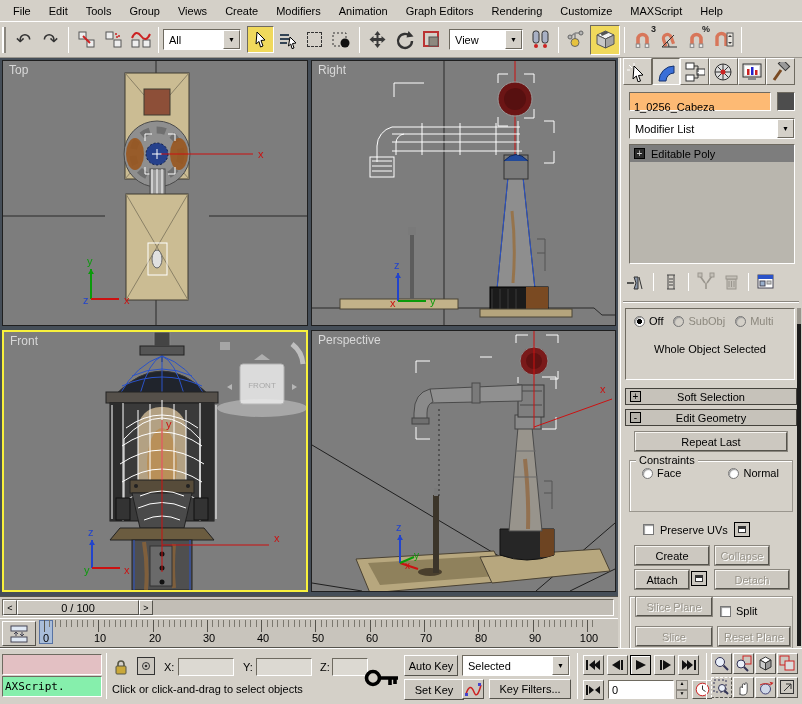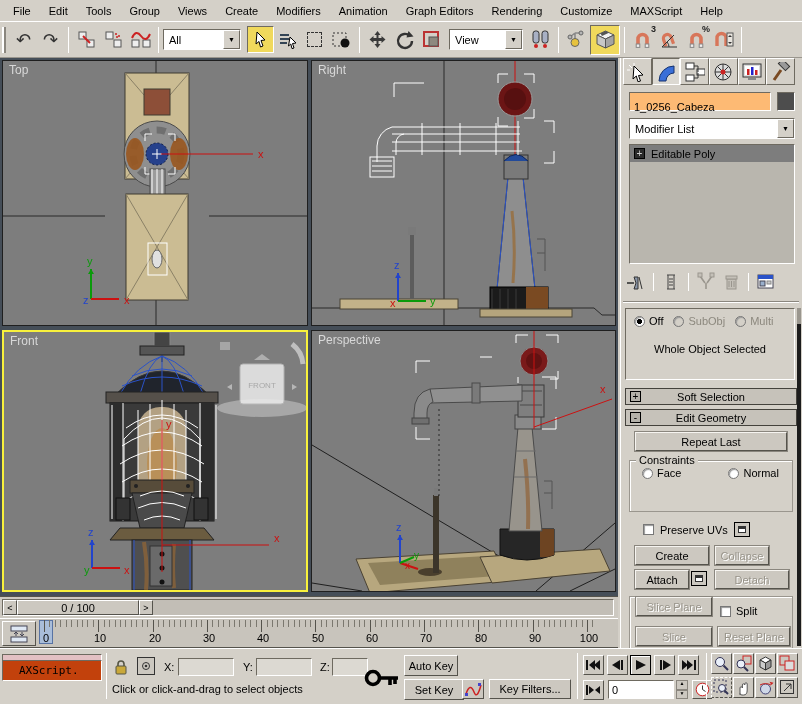--- a/index.html
+++ b/index.html
@@ -96,23 +96,23 @@
         background:repeating-linear-gradient(90deg,#55534c 0 1px,transparent 1px 54.3px); }
   .ticklbl{ position:absolute; top:13px; transform:translateX(-50%); font-size:11px; }
   .tslider0{ position:absolute; left:39px; top:1px; width:14px; height:24px; background:#a9bdd9;
         border:1px solid #5873a3; }
 
   
   .statusbar{ position:absolute; left:0; top:648px; width:802px; height:56px; background:#d4d0c8;
         border-top:1px solid #fff; }
   .pinkbox{ position:absolute; left:2px; top:5px; width:100px; height:21px; background:#e3c0c3;
         border:1px solid; border-color:#6e6a60 #fff #fff #6e6a60; }
-  .whitebox{ position:absolute; left:2px; top:11px; width:100px; height:21px; background:#c2410c;
+  .whitebox{ position:absolute; left:2px; top:27px; width:100px; height:21px; background:#86efac;
         border:1px solid; border-color:#6e6a60 #fff #fff #6e6a60;
-        font-family:"DejaVu Sans Mono",monospace; font-size:11px; padding:3px 16px; white-space:nowrap; overflow:hidden;}
+        font-family:"DejaVu Sans Mono",monospace; font-size:11px; padding:3px 2px; white-space:nowrap; overflow:hidden;}
   .sbvsep{ position:absolute; top:4px; width:1px; height:46px; background:#8a867e; border-right:1px solid #fff; }
   .coordlbl{ position:absolute; top:12px; }
   .coordfield{ position:absolute; top:9px; height:18px; background:#dcd9d2; border:1px solid;
         border-color:#6e6a60 #fff #fff #6e6a60; width:56px; font:inherit; padding:0 2px;}
   .prompt{ position:absolute; left:112px; top:34px; }
   .sbtn{ position:absolute; background:#ccc8c0; border:1px solid; border-color:#fff #55534c #55534c #fff;
         display:flex; align-items:center; justify-content:center; }
   .playbtn{ width:21px; height:20px; }
   .navbtn{ width:21px; height:21px; }
   .framefield{ position:absolute; left:608px; top:31px; width:66px; height:19px; background:#fff;
@@ -731,20 +731,24 @@
 
     <div class="prompt">Click or click-and-drag to select objects</div>
 
     <div class="sbtn" style="left:404px;top:6px;width:54px;height:21px">
         <span>Auto Key</span>
       </div>
     <div class="sbtn" style="left:404px;top:30px;width:60px;height:21px">
         <span>Set Key</span>
       </div>
 
+    <div class="dd" style="position:absolute;left:462px;top:6px;width:108px">
+      <span class="ddtxt">Selected</span>
+      <span class="ddarrow">▼</span>
+    </div>
     <div class="sbtn" style="left:462px;top:30px;width:22px;height:20px">
       <svg width="18" height="16">
           <path d="M2 13 q4 -12 8 -2 q3 8 7 -7" stroke="#c22" stroke-width="1.5" fill="none"></path>
           <rect x="1" y="12" width="3" height="3" fill="#44c"></rect>
           <rect x="14" y="2" width="3" height="3" fill="#44c"></rect>
         </svg>
     </div>
     <div class="sbtn" style="left:489px;top:30px;width:82px;height:20px">
         <span>Key Filters...</span>
       </div>

